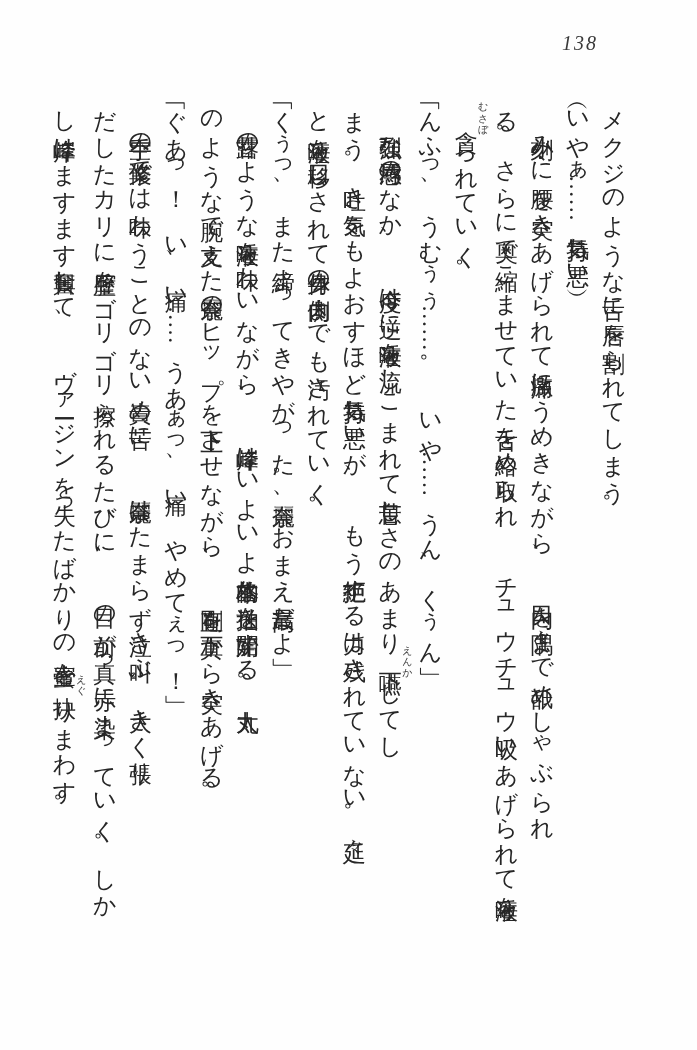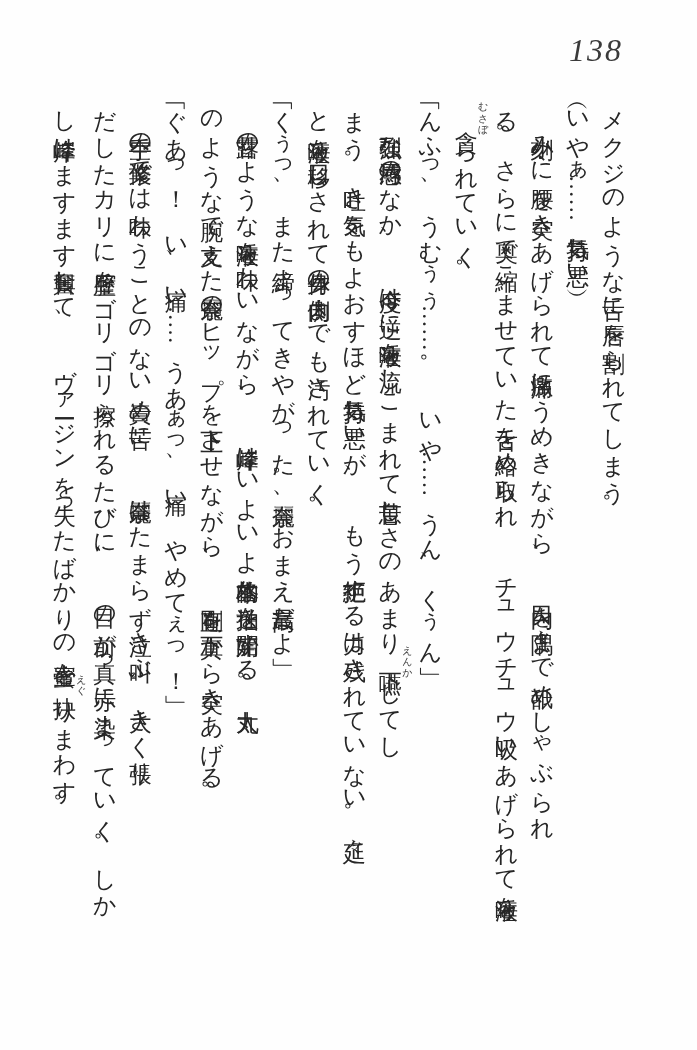--- a/index.html
+++ b/index.html
@@ -12,25 +12,24 @@
     position: relative;
     width: 697px;
     height: 1050px;
     background: #fefefe;
     overflow: hidden;
   }
   .page-number {
     position: absolute;
     top: 32px;
     left: 562px;
-    font-size: 32px;
+    font-size: 20px;
     font-style: italic;
     color: #3a3a3a;
     letter-spacing: 2px;
-    margin-left: 7px;
   }
   .text-block {
     position: absolute;
     top: 95px;
     right: 66px;
     width: 572px;
     height: 908px;
     writing-mode: vertical-rl;
     text-orientation: mixed;
     font-size: 23px;

